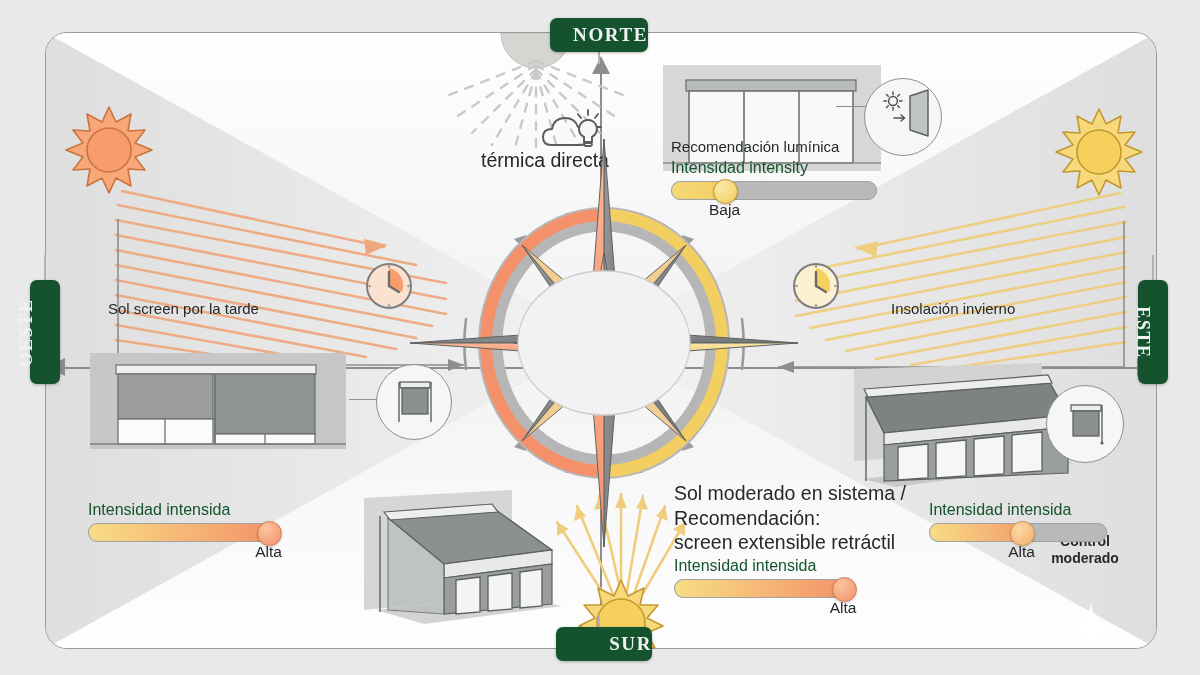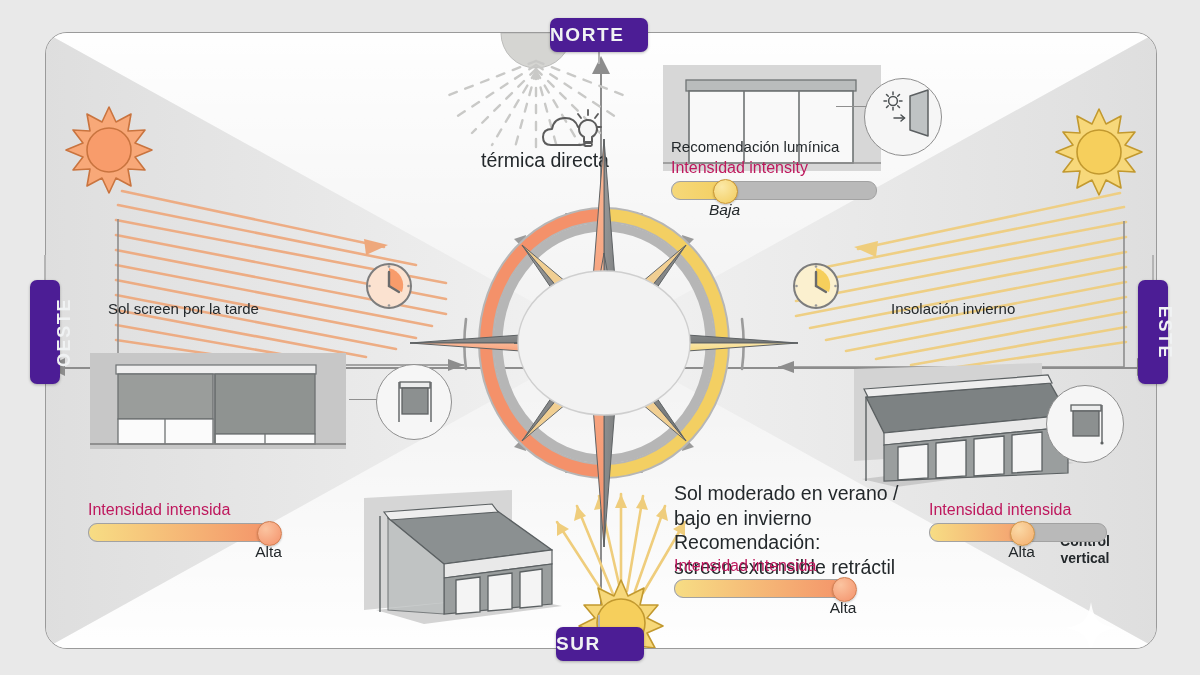--- a/index.html
+++ b/index.html
@@ -8,27 +8,27 @@
   #stage{position:relative;width:1200px;height:675px;background:#e9e9e9;}
 
   
   .panel{position:absolute;left:45px;top:32px;width:1110px;height:615px;
          background:#f2f2f2;border:1.5px solid #9a9a9a;border-radius:22px;overflow:hidden;}
   
   .wedge{position:absolute;pointer-events:none;}
   .wx{left:0;top:0;width:100%;height:100%;}
 
   
-  .tab{position:absolute;background:#4c1d95;color:#f0f2f3;border-radius:7px;
-       font-weight:700;letter-spacing:1.6px;display:flex;align-items:center;justify-content:flex-start;
-       box-shadow:0 1px 3px rgba(0,0,0,.28);}
+  .tab{position:absolute;background:#14532d;color:#f0f2f3;border-radius:7px;
+       font-weight:700;letter-spacing:1.6px;display:flex;align-items:center;justify-content:flex-end;
+       box-shadow:0 1px 3px rgba(0,0,0,.28);font-family:Liberation Serif, serif;}
   .tab-h{height:34px;font-size:19px;}
   .tab-v{width:30px;font-size:18px;}
   #tab-norte{left:550px;top:18px;width:98px;}
-  #tab-sur{left:556px;top:627px;width:88px;}
+  #tab-sur{left:556px;top:627px;width:96px;}
   #tab-oeste{left:30px;top:280px;height:104px;}
   #tab-este{left:1138px;top:280px;height:104px;}
   .vtxt-left{transform:rotate(-90deg);white-space:nowrap;}
   .vtxt-right{transform:rotate(90deg);white-space:nowrap;}
   .tabstem{position:absolute;background:#b4b4b4;}
 
   
   .axis{position:absolute;background:#8d8d8d;}
 
   
@@ -38,21 +38,21 @@
   .t.c{text-align:center;}
 
   
   .sl{position:absolute;}
   .sl .track{position:relative;height:17px;border-radius:9px;background:#b9b9b9;
              border:1px solid #a2a2a2;overflow:hidden;}
   .sl .fill{position:absolute;left:0;top:0;bottom:0;border-radius:9px;}
   .sl .knob{position:absolute;top:50%;width:23px;height:23px;margin-top:-11.5px;margin-left:-11.5px;
             border-radius:50%;border:1.4px solid #c7922f;box-shadow:0 1px 2px rgba(0,0,0,.22);}
   .sl .cap{position:absolute;top:20px;font-size:15.5px;color:#23282b;transform:translateX(-50%);}
-  .sl .lab{position:absolute;top:-22px;left:0;font-size:16px;color:#be185d;white-space:nowrap;}
+  .sl .lab{position:absolute;top:-22px;left:0;font-size:16px;color:#14532d;white-space:nowrap;}
 
   
   .ill{position:absolute;}
   .circ{position:absolute;border:1.5px solid #8f8f8f;border-radius:50%;background:#f6f6f6;}
   .lead{position:absolute;height:1.4px;background:#8f8f8f;}
 
   svg{display:block;overflow:visible;}
 </style>
 </head>
 <body>
@@ -168,21 +168,21 @@
     </svg>
 
     <div class="t lg" style="left:625px;top:105px;">Recomendación lumínica</div>
 
     <div class="sl" style="left:625px;top:148px;width:206px;">
       <div class="lab">Intensidad intensity</div>
       <div class="track">
         <div class="fill" style="width:26%;background:linear-gradient(90deg,#f6d879,#f3cf62);"></div>
       </div>
       <div class="knob" style="left:26%;background:radial-gradient(circle at 34% 30%,#fbe9a8,#f2cb5c);"></div>
-      <div class="cap" style="left:26%;font-style:italic;">Baja</div>
+      <div class="cap" style="left:26%;">Baja</div>
     </div>
 
     <svg class="ill" style="left:18px;top:72px;" width="90" height="90" viewBox="0 0 90 90">
       <path d="M45 2 L52 17 L67 9 L64 26 L81 25 L71 38 L88 45 L71 52 L81 65 L64 64 L67 81 L52 73 L45 88 L38 73 L23 81 L26 64 L9 65 L19 52 L2 45 L19 38 L9 25 L26 26 L23 9 L38 17 Z" fill="#f8a878" stroke="#c9743f" stroke-width="1.6" stroke-linejoin="round"></path>
       <circle cx="45" cy="45" r="22" fill="#f89c6b" stroke="#c9743f" stroke-width="1.6"></circle>
     </svg>
     <svg class="ill" style="left:70px;top:140px;" width="350" height="195" viewBox="0 0 350 195">
       <g stroke="#eea87c" stroke-width="2.6" stroke-linecap="round" opacity=".92">
         <line x1="6" y1="18" x2="268" y2="74"></line>
         <line x1="2" y1="32" x2="300" y2="92"></line>
@@ -304,21 +304,21 @@
     </svg>
     <div class="circ" style="left:1000px;top:352px;width:76px;height:76px;"></div>
     <svg class="ill" style="left:1018px;top:366px;" width="46" height="50" viewBox="0 0 46 50">
       <rect x="7" y="6" width="30" height="6" fill="#eceded" stroke="#5e6263" stroke-width="1.3"></rect>
       <rect x="9" y="12" width="26" height="25" fill="#8c9090" stroke="#5e6263" stroke-width="1.3"></rect>
       <line x1="38" y1="6" x2="38" y2="44" stroke="#5e6263" stroke-width="1.4"></line>
       <circle cx="38" cy="44" r="1.6" fill="#5e6263"></circle>
     </svg>
     <div class="t b c" style="left:975px;top:452px;width:128px;font-size:14px;margin-top:48px;">
       <div>Control</div>
-      <div>vertical</div>
+      <div>moderado</div>
     </div>
 
     <div class="sl" style="left:883px;top:490px;width:178px;">
       <div class="lab">Intensidad intensida</div>
       <div class="track">
         <div class="fill" style="width:52%;background:linear-gradient(90deg,#f7dd84,#f4a070);"></div>
       </div>
       <div class="knob" style="left:52%;background:radial-gradient(circle at 34% 30%,#fbd9a6,#f3ad6d);border-color:#cf9447;"></div>
       <div class="cap" style="left:52%;">Alta</div>
     </div>
@@ -358,22 +358,21 @@
           <path d="M154 34 L154 48 L142 41 Z"></path>
         <path d="M90 6 L84 20 L96 20 Z"></path>
       </g>
       <g transform="translate(90,130)">
         <path d="M0 -38 L7 -22 L23 -30 L19 -13 L37 -13 L26 0 L42 8 L26 15 L34 30 L17 28 L20 45 L5 36 L0 50 L-5 36 L-20 45 L-17 28 L-34 30 L-26 15 L-42 8 L-26 0 L-37 -13 L-19 -13 L-23 -30 L-7 -22 Z" fill="#f7d87a" stroke="#c2992f" stroke-width="1.6" stroke-linejoin="round"></path>
         <circle cx="0" cy="5" r="24" fill="#f6cf5c" stroke="#c2992f" stroke-width="1.6"></circle>
       </g>
     </svg>
 
     <div class="t" style="left:628px;top:448px;line-height:1.26;">
-      <div><span class="b">Sol moderado</span><span> en verano /</span></div>
-      <div>bajo en invierno</div>
+      <div><span class="b">Sol moderado</span><span> en sistema /</span></div>
       <div>Recomendación:</div>
       <div>screen extensible retráctil</div>
     </div>
 
     <div class="sl" style="left:628px;top:546px;width:178px;">
       <div class="lab">Intensidad intensida</div>
       <div class="track">
         <div class="fill" style="width:95%;background:linear-gradient(90deg,#f7dd84,#f4956a);"></div>
       </div>
       <div class="knob" style="left:95%;background:radial-gradient(circle at 34% 30%,#fbc4a0,#f4916a);border-color:#d07c4f;"></div>

